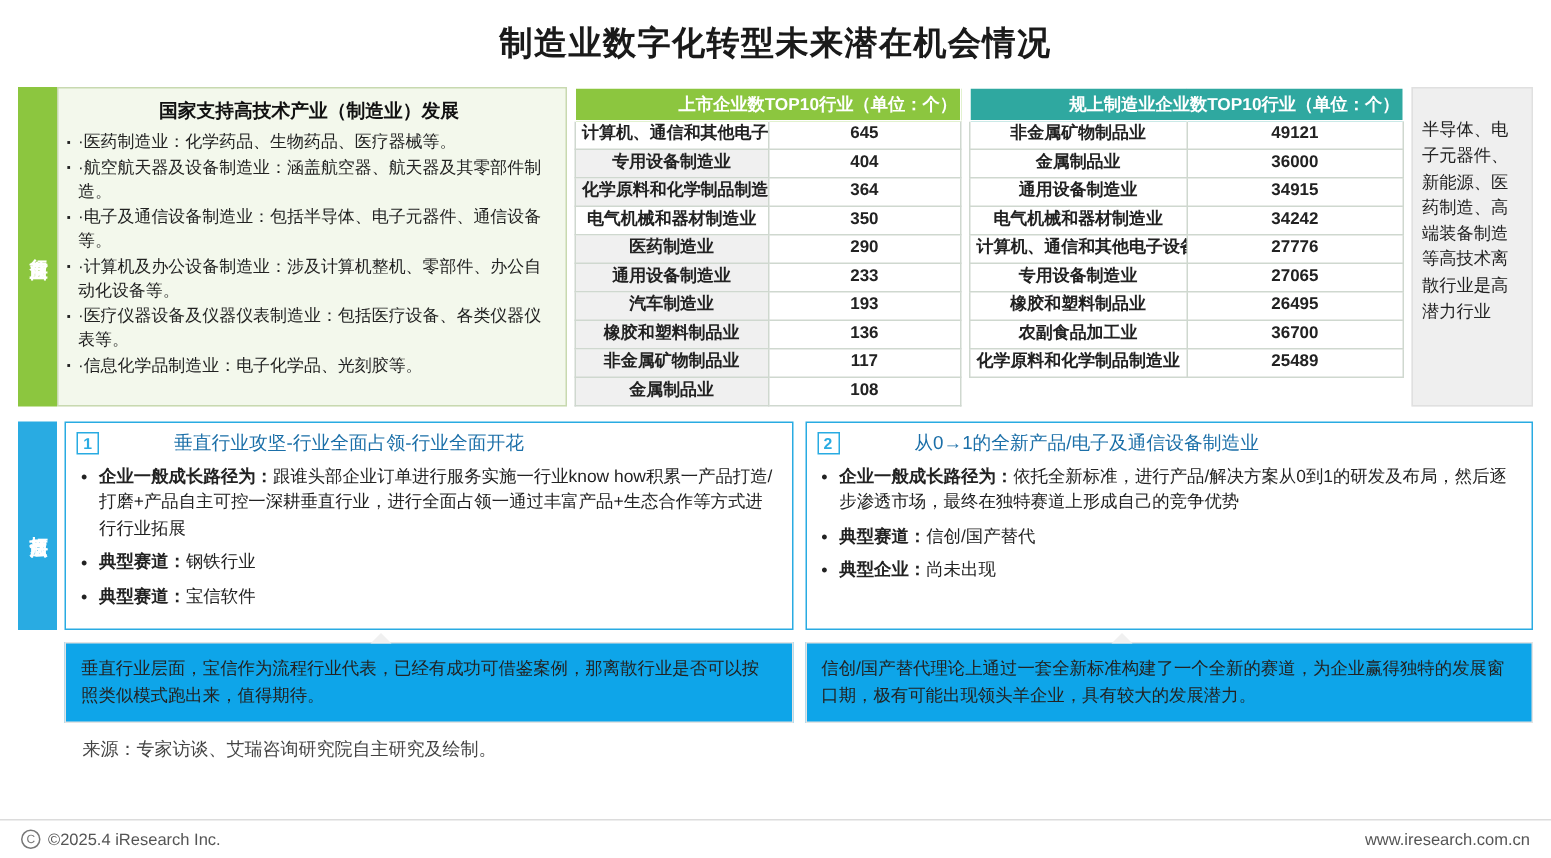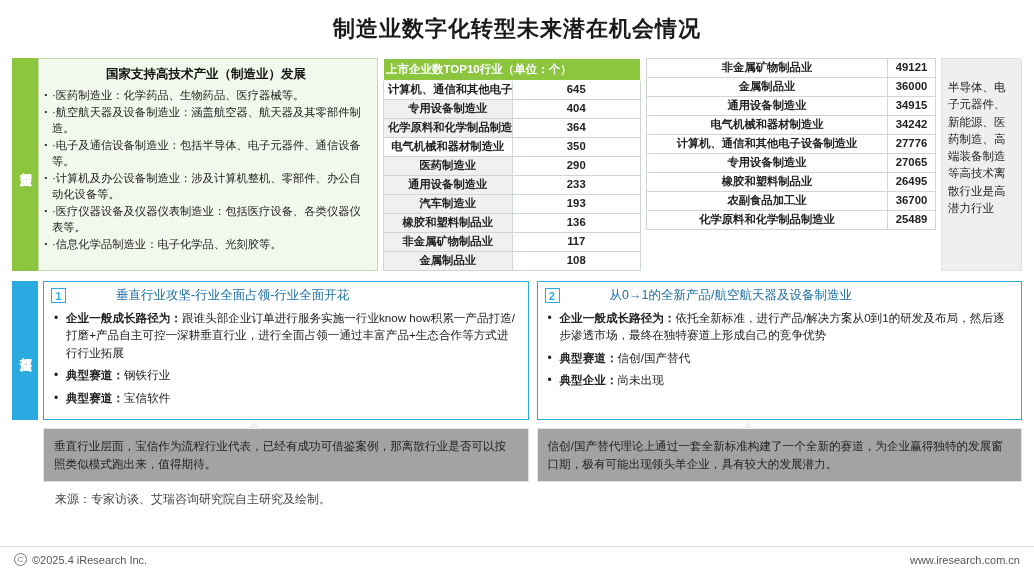--- a/index.html
+++ b/index.html
@@ -80,21 +80,21 @@
     width: 100%;
     table-layout: fixed;
   }
   .tbl th {
     background: #8cc63f;
     color: #fff;
     font-size: 11.5px;
     font-weight: bold;
     padding: 3px 2px;
     border: 1px solid #ffffff;
-    text-align: left;
+    text-align: right;
   }
   .tbl.teal th { background: #2fa8a0; }
   .tbl td {
     font-size: 11.3px;
     border: 1px solid #cfd8cf;
     padding: 1.5px 4px;
     background: #fff;
     text-align: center;
     height: 19px;
     line-height: 1.2;
@@ -176,21 +176,21 @@
     content: "•";
     position: absolute; left: 0; top: 0;
     font-size: 12px;
   }
   .card-body li b { font-weight: bold; }
 
   .callout-wrap { margin: 8px 12px 0 12px; display: flex; }
   .callout-row { flex: 1; display: flex; gap: 8px; margin-left: 31px; }
   .callout {
     flex: 1;
-    background: #a3a3a3;
+    background: #0ea5e9;
     border: 1px solid #e3e3e3;
     font-size: 11.6px;
     line-height: 1.55;
     padding: 8px 10px;
     position: relative;
     color: #222;
   }
   .callout:before {
     content: "";
     position: absolute;
@@ -294,20 +294,23 @@
             <td class="name greybg">金属制品业</td>
             <td class="num">108</td>
           </tr>
     </tbody>
       </table>
   </div>
 
   <div class="tblwrap2">
     <table class="tbl teal">
       <tbody>
+          <tr>
+            <th colspan="2">规上制造业企业数TOP10行业（单位：个）</th>
+          </tr>
       <tr>
             <td class="name">非金属矿物制品业</td>
             <td class="num">49121</td>
           </tr>
       <tr>
             <td class="name">金属制品业</td>
             <td class="num">36000</td>
           </tr>
       <tr>
             <td class="name">通用设备制造业</td>
@@ -366,21 +369,21 @@
           <li>
             <b>典型赛道：</b><span>宝信软件</span>
           </li>
         </ul>
       </div>
     </div>
 
     <div class="card">
       <div class="card-head">
         <div class="num-badge">2</div>
-        <div class="ct">从0→1的全新产品/航空航天器及设备制造业</div>
+        <div class="ct">从0→1的全新产品/电子及通信设备制造业</div>
       </div>
       <div class="card-body">
         <ul>
           <li>
             <b>企业一般成长路径为：</b><span>依托全新标准，进行产品/解决方案从0到1的研发及布局，然后逐步渗透市场，最终在独特赛道上形成自己的竞争优势</span>
           </li>
           <li>
             <b>典型赛道：</b><span>信创/国产替代</span>
           </li>
           <li>

